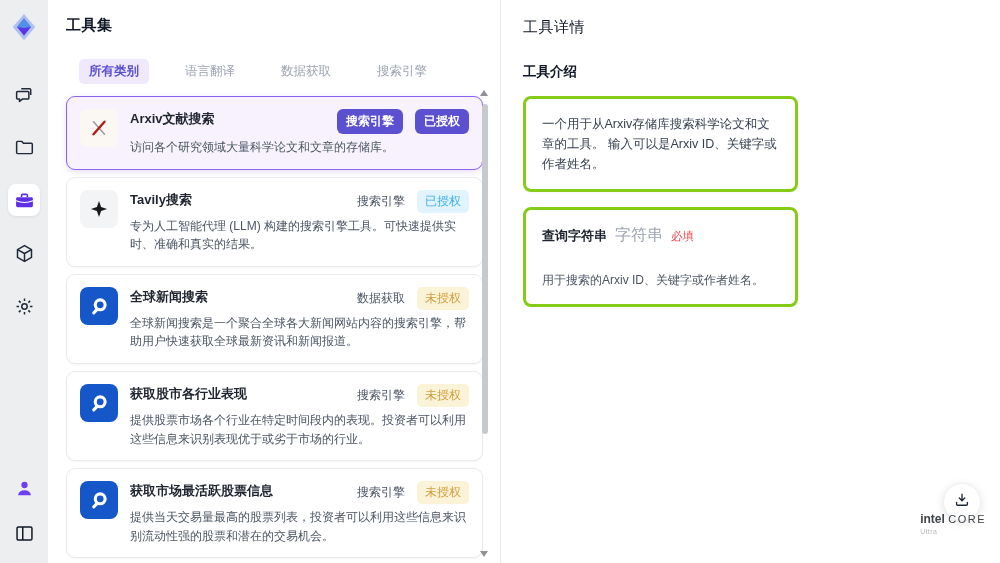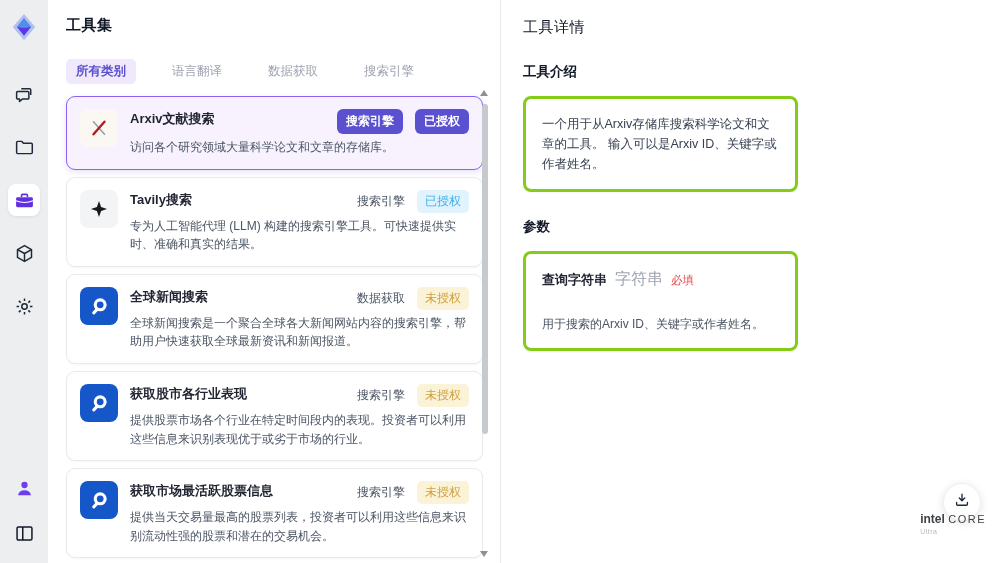--- a/index.html
+++ b/index.html
@@ -28,21 +28,21 @@
   .rail-btn.active { background:#ffffff; box-shadow:0 1px 3px rgba(0,0,0,.08); }
 
   
   .content { flex:1; display:flex; height:563px; }
 
   
   .list-panel { width:452px; flex:0 0 452px; position:relative; padding:16px 0 0 18px; }
   .page-title { font-size:15px; font-weight:bold; letter-spacing:.5px; }
   .tabs { display:flex; align-items:center; gap:26px; margin-top:24px; }
   .tab { font-size:12.5px; color:#9ca3af; cursor:pointer; padding:4px 10px; border-radius:5px; white-space:nowrap; }
-  .tab.active { color:var(--accent,#6d51d8); background:var(--accent-light,#f0e9fb); font-weight:bold; }
+  .tab.active { color:var(--accent,#6d51d8); background:var(--accent-light,#f0e9fb); font-weight:bold;margin-left:13px; }
 
   .tool-list { margin-top:12px; width:417px; display:flex; flex-direction:column; gap:7px; }
   .tool-card {
     background:#fff; border:1px solid #e8eaee; border-radius:9px;
     padding:12px 13px; display:flex; gap:12px; cursor:pointer;
     box-shadow:0 1px 2px rgba(17,24,39,.04);
   }
   .tool-card.selected {
     border:1.5px solid var(--selected-border,#8a63f2);
     background:var(--selected-bg,#f7f2fe);
@@ -291,21 +291,20 @@
         <span class="scroll-arrow down"></span>
       </div>
     </section>
 
     <section class="detail-panel">
       <h2 class="detail-title">工具详情</h2>
       <h3 class="section-heading">工具介绍</h3>
       <div class="info-card">
         <p>一个用于从Arxiv存储库搜索科学论文和文章的工具。 输入可以是Arxiv ID、关键字或作者姓名。</p>
       </div>
-      <h3 class="section-heading">参数</h3>
       <div id="params">
   <div class="info-card">
     <div class="param-head">
       <span class="param-name">查询字符串</span>
       <span class="param-type">字符串</span>
       <span class="param-required">必填</span>
     </div>
     <div class="param-desc">用于搜索的Arxiv ID、关键字或作者姓名。</div>
   </div>
 </div>

